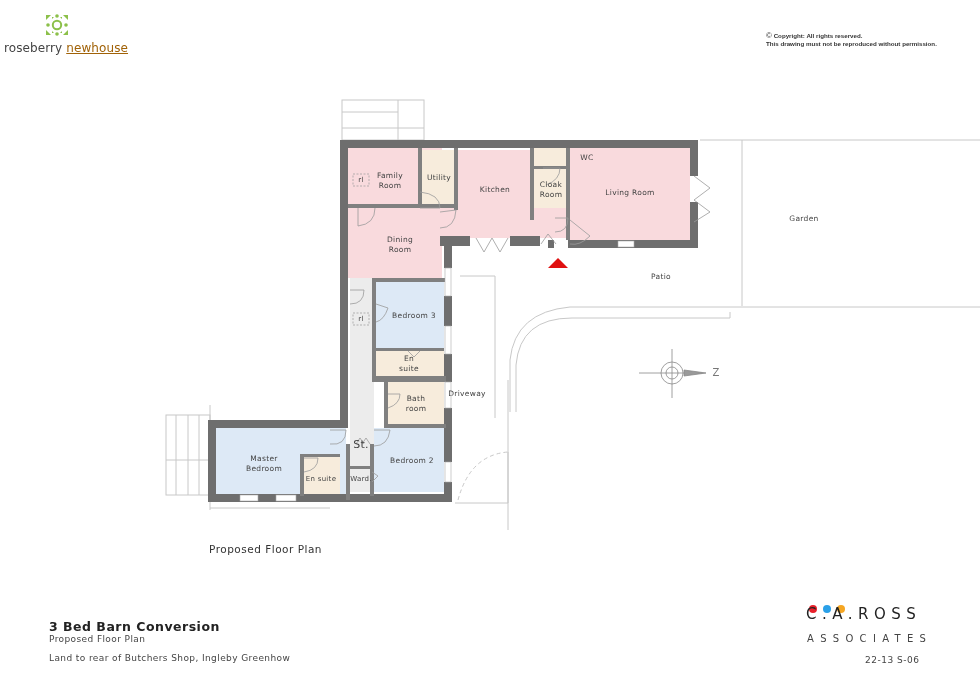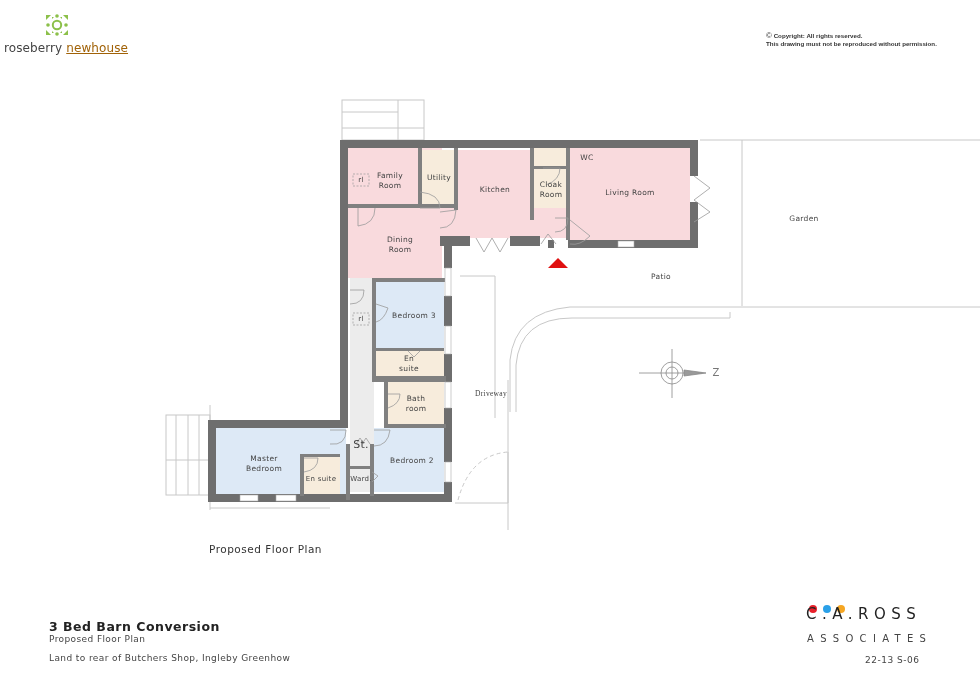--- a/index.html
+++ b/index.html
@@ -206,21 +206,21 @@
 <div class="abs plan-label" style="left:302px;top:474px;width:38px;font-size:7px;">En suite</div>
 <div class="abs plan-label" style="left:350px;top:440px;width:22px;font-size:11px;">St.</div>
 <div class="abs plan-label" style="left:348px;top:474px;width:26px;font-size:7px;">Ward.</div>
 <div class="abs plan-label" style="left:382px;top:456px;width:60px;">Bedroom 2</div>
 
 <div class="abs plan-label" style="left:353px;top:175px;width:16px;font-size:7px;">rl</div>
 <div class="abs plan-label" style="left:353px;top:314px;width:16px;font-size:7px;">rl</div>
 
 <div class="abs plan-label" style="left:778px;top:214px;width:52px;">Garden</div>
 <div class="abs plan-label" style="left:610px;top:272px;width:30px;margin-left:36px;">Patio</div>
-<div class="abs plan-label" style="left:464px;top:389px;width:54px;font-family:Liberation Serif, serif;">Driveway</div>
+<div class="abs plan-label" style="left:440px;top:389px;width:54px;">Driveway</div>
 <div class="abs plan-label" style="left:710px;top:368px;width:12px;font-size:10px;color:#777;">Z</div>
 
 <div class="abs fp-title" style="left:209px;top:543px;white-space:nowrap;">Proposed Floor Plan</div>
 
 <div class="abs title-main" style="left:49px;top:619px;white-space:nowrap;">3 Bed Barn Conversion</div>
 <div class="abs title-sub" style="left:49px;top:634px;white-space:nowrap;">Proposed Floor Plan</div>
 <div class="abs title-sub" style="left:49px;top:653px;white-space:nowrap;">Land to rear of Butchers Shop, Ingleby Greenhow</div>
 
 <div class="abs" style="left:806px;top:604px;width:130px;height:44px;">
   <svg class="abs" style="left:2px;top:0;" width="42" height="10" viewBox="0 0 42 10">

